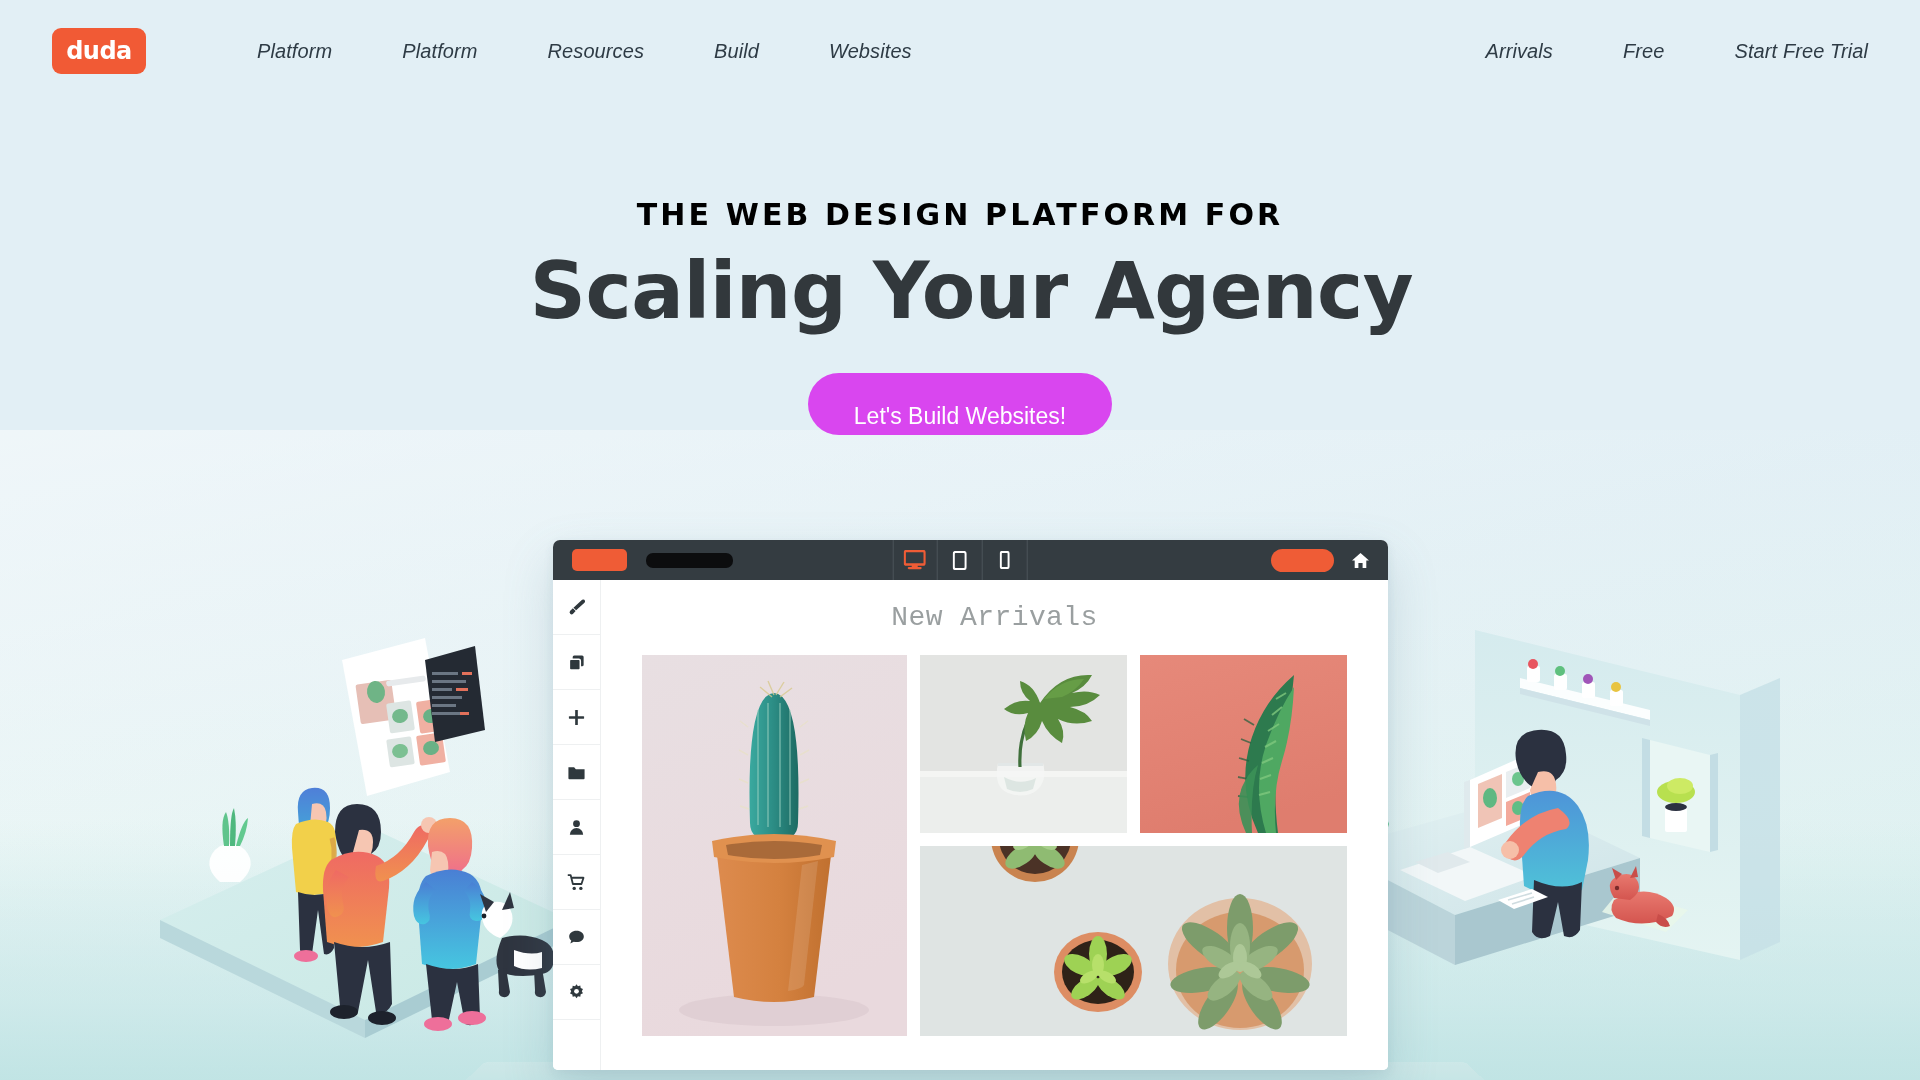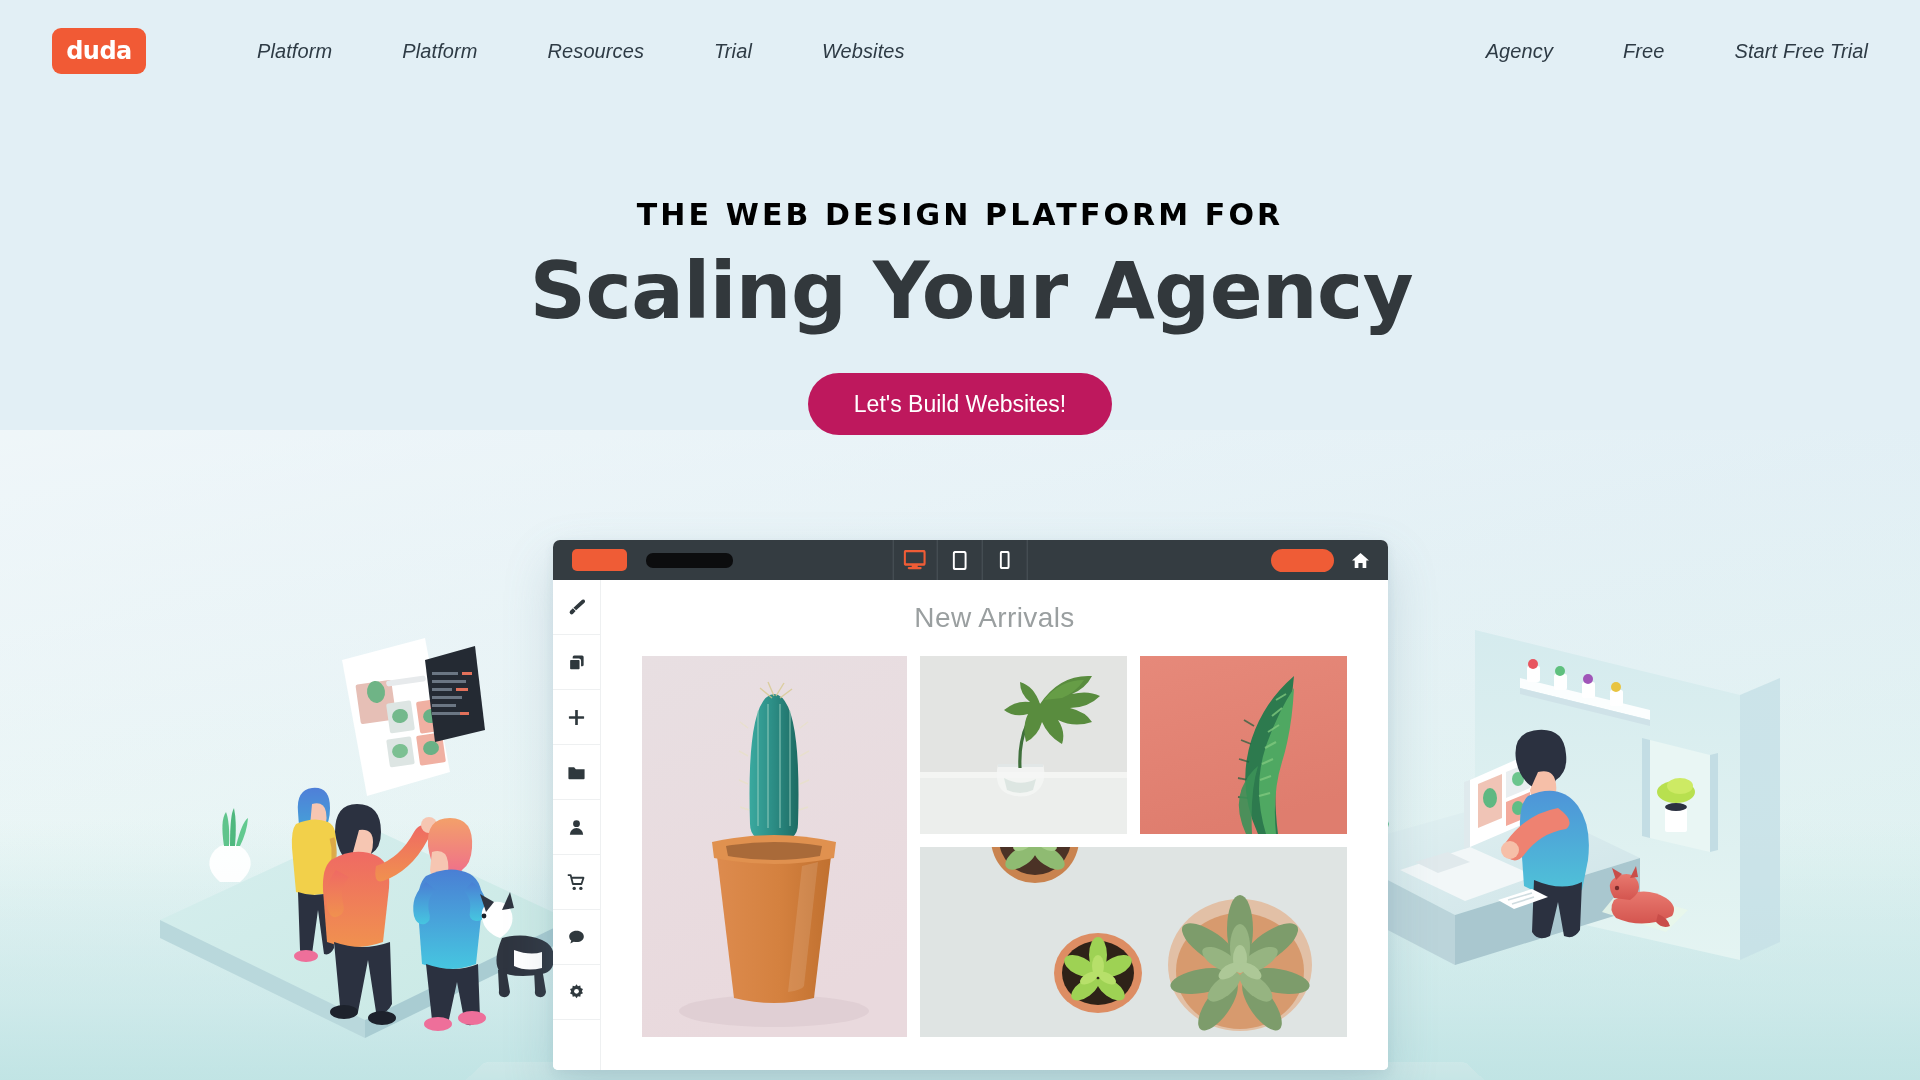--- a/index.html
+++ b/index.html
@@ -68,25 +68,25 @@
   .headline {
     margin-top:17px;
     font-size:78px; font-weight:700; letter-spacing:-0.5px;
     color:#32383c; line-height:1.08;
     font-family:"DejaVu Sans", sans-serif;
     padding-left:23px;
   }
   .cta {
     margin:40px auto 0;
     display:block;
-    background:#be185d;
+    background:#d946ef;
     color:#ffffff;
     border:none; border-radius:34px;
     font-size:23px; font-weight:400;
-    padding:0 46px; height:62px; line-height:62px;
+    padding:12px 46px; height:62px; line-height:62px;
     cursor:pointer;
     font-family:"Liberation Sans", sans-serif;
   }
 
   
   .illus { position:absolute; z-index:5; }
   .illus-left  { left:130px;  top:620px;  width:460px; height:460px; }
   .illus-right { right:100px; top:600px;  width:500px; height:480px; }
 
   
@@ -134,21 +134,21 @@
   .editor-side {
     width:48px; background:#ffffff; border-right:1px solid #eef0f1;
     display:flex; flex-direction:column;
   }
   .side-item {
     height:55px; display:flex; align-items:center; justify-content:center;
     border-bottom:1px solid #eef0f1; cursor:pointer;
   }
   .editor-canvas {
     flex:1; background:#ffffff; padding:22px 34px 0 34px;
-    display:flex; flex-direction:column; overflow:hidden;
+    display:flex; flex-direction:column; overflow:hidden;font-family:Liberation Mono, monospace;
   }
   .canvas-title {
     text-align:center; color:#9a9fa0; font-size:28px; font-weight:400;
     letter-spacing:0.4px; margin-bottom:22px;
   }
   .grid {
     display:grid;
     grid-template-columns: 265px 207px 207px;
     grid-template-rows: 178px 190px;
     gap:13px;
@@ -181,26 +181,26 @@
 
 <nav class="nav">
   <div class="logo">
     <span>duda</span>
   </div>
 
   <div class="nav-left">
     <a class="nav-link">Platform</a>
     <a class="nav-link">Platform</a>
     <a class="nav-link">Resources</a>
-    <a class="nav-link">Trial</a>
+    <a class="nav-link">Build</a>
     <a class="nav-link">Websites</a>
   </div>
 
   <div class="nav-right">
-    <a class="nav-link">Agency</a>
+    <a class="nav-link">Arrivals</a>
     <a class="nav-link">Free</a>
     <a class="nav-link">Start Free Trial</a>
   </div>
 </nav>
 
 <section class="hero">
   <div class="eyebrow">THE WEB DESIGN PLATFORM FOR</div>
   <h1 class="headline">Scaling Your Agency</h1>
   <button class="cta">Let's Build Websites!</button>
 </section>

